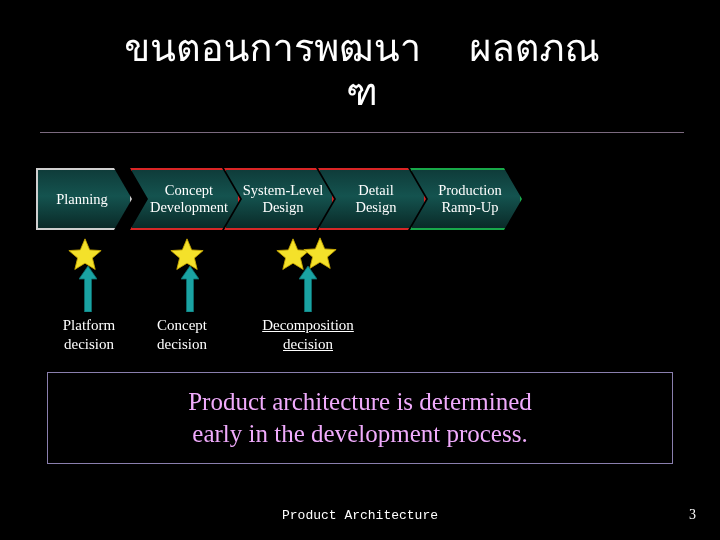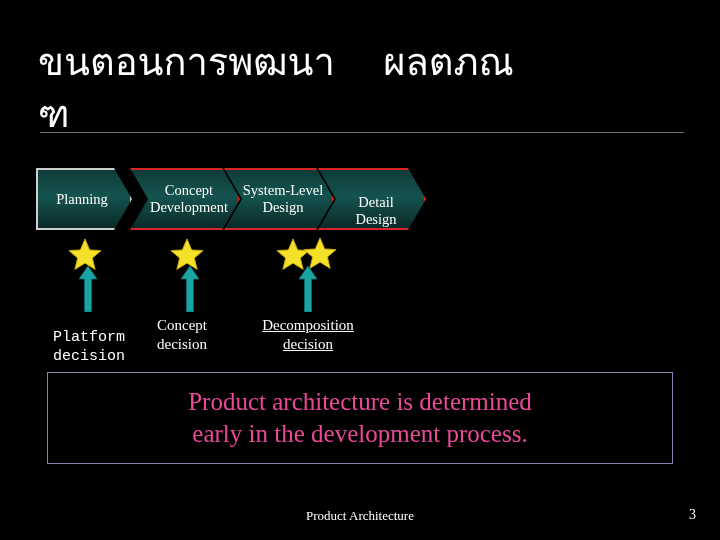--- a/index.html
+++ b/index.html
@@ -18,28 +18,29 @@
     position: relative;
     width: 720px;
     height: 540px;
     background: #000000;
   }
 
   
   .title {
     position: absolute;
     left: 38px;
-    top: 36px;
+    top: 26px;
     width: 648px;
     font-family: "DejaVu Sans", sans-serif;
     font-size: 38px;
-    line-height: 52px;
+    line-height: 44px;
     color: #ffffff;
     letter-spacing: 0px;
     white-space: pre;
+    text-align: center;
   }
 
   .title-rule {
     position: absolute;
     left: 40px;
     top: 132px;
     width: 644px;
     height: 1px;
     background: #7b6a7f;
   }
@@ -121,33 +122,33 @@
     background: #000000;
     box-sizing: border-box;
     display: flex;
     align-items: center;
     justify-content: center;
   }
   .callout-text {
     font-family: "Liberation Serif", serif;
     font-size: 25px;
     line-height: 32px;
-    color: #ec4899;
+    color: #f0abfc;
     text-align: center;
     white-space: pre-line;
   }
 
   
   .footer-text {
     position: absolute;
     left: 0;
     top: 508px;
     width: 720px;
     text-align: center;
-    font-family: Liberation Serif, serif;
+    font-family: Liberation Mono, monospace;
     font-size: 13px;
     color: #ffffff;
   }
   .footer-page {
     position: absolute;
     right: 24px;
     top: 507px;
     font-family: "Liberation Serif", serif;
     font-size: 14px;
     color: #ffffff;
@@ -171,26 +172,30 @@
     <div class="chev" style="width:110px; margin-left:-2px; border:2px solid #d82626;">
       <span class="chev-label">Concept
 Development</span>
     </div>
 
     <div class="chev" style="width:110px; margin-left:-16px; border:2px solid #d82626;">
       <span class="chev-label">System-Level
 Design</span>
     </div>
 
-    <div class="chev" style="width:108px; margin-left:-16px; border:2px solid #d82626;align-items:flex-end;">
+    <div class="chev" style="width:108px; margin-left:-16px; border:2px solid #d82626;">
       <span class="chev-label">Detail
 Design</span>
     </div>
 
 
+    <div class="chev" style="width:112px; margin-left:-16px; border:2px solid #18a84a;">
+      <span class="chev-label">Production
+Ramp-Up</span>
+    </div>
   </div>
 
   <div class="star" style="left:68px; top:238px;">
     <svg viewBox="0 0 40 40">
         <polygon points="20,1 25.5,14 39,14.8 28.7,23.6 32,37 20,29.6 8,37 11.3,23.6 1,14.8 14.5,14" fill="#f4e12a" stroke="#c9a800" stroke-width="1"></polygon>
       </svg>
   </div>
   <div class="star" style="left:170px; top:238px;">
     <svg viewBox="0 0 40 40">
         <polygon points="20,1 25.5,14 39,14.8 28.7,23.6 32,37 20,29.6 8,37 11.3,23.6 1,14.8 14.5,14" fill="#f4e12a" stroke="#c9a800" stroke-width="1"></polygon>
@@ -216,21 +221,21 @@
     <svg width="18" height="46" viewBox="0 0 18 46">
         <polygon points="9,0 18,13 12.5,13 12.5,46 5.5,46 5.5,13 0,13" fill="#1aa3a3" stroke="#0d7070" stroke-width="0.8"></polygon>
       </svg>
   </div>
   <div class="arrow" style="left:299px; top:266px;">
     <svg width="18" height="46" viewBox="0 0 18 46">
         <polygon points="9,0 18,13 12.5,13 12.5,46 5.5,46 5.5,13 0,13" fill="#1aa3a3" stroke="#0d7070" stroke-width="0.8"></polygon>
       </svg>
   </div>
 
-  <div class="decision" style="left:30px; top:328px; width:118px;font-family:Liberation Mono, monospace;">Platform
+  <div class="decision" style="left:30px; top:316px; width:118px;">Platform
 decision</div>
   <div class="decision" style="left:132px; top:316px; width:100px;">Concept
 decision</div>
   <div class="decision" style="left:233px; top:316px; width:150px;text-decoration:underline;">Decomposition
 decision</div>
 
   <div class="callout">
     <div class="callout-text">Product architecture is determined
 early in the development process.</div>
   </div>

